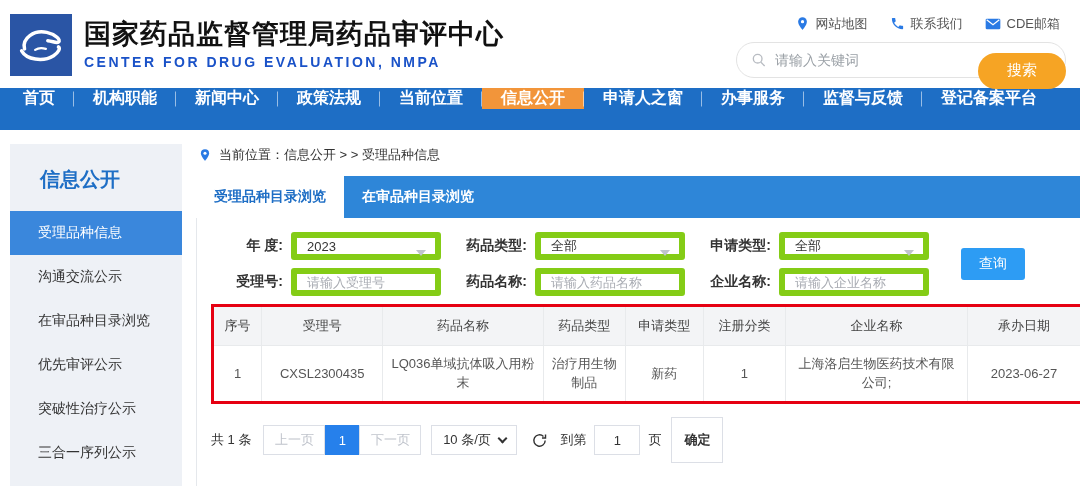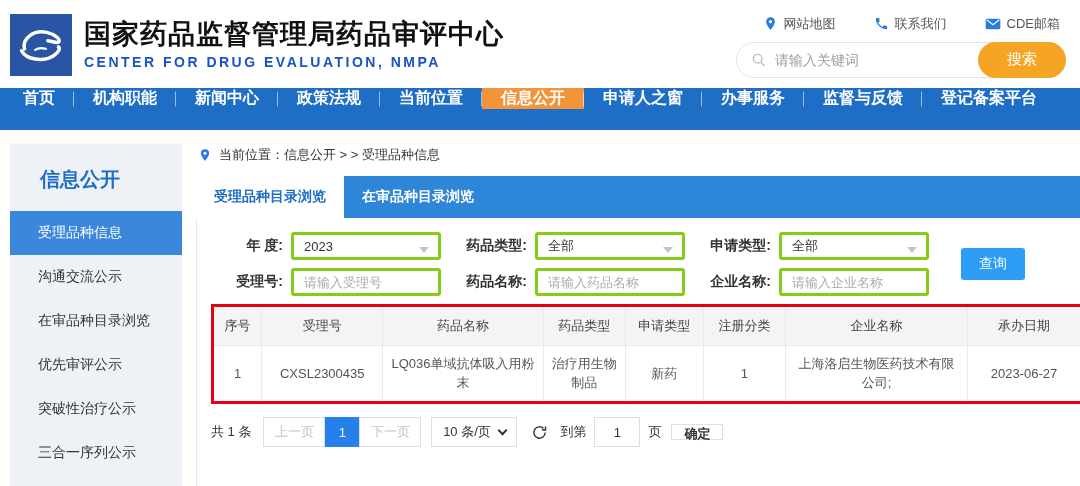--- a/index.html
+++ b/index.html
@@ -6,29 +6,29 @@
   html,body { width:1080px; height:486px; overflow:hidden; background:#fff;
     font-family:"Liberation Sans","DejaVu Sans",sans-serif; }
 
   
   .header { height:88px; display:flex; align-items:center; padding:0 14px 0 10px; background:#fff; }
   .logo { width:62px; height:62px; flex:0 0 62px; margin-top:2px; }
   .title-block { margin-left:12px; }
   .site-title { font-size:27px; font-weight:bold; color:#111; letter-spacing:1px; line-height:1.25; }
   .site-subtitle { font-size:14px; font-weight:bold; color:#1a52c8; letter-spacing:2.5px; margin-top:3px; }
   .header-right { margin-left:auto; display:flex; flex-direction:column; align-items:flex-end; gap:9px; padding-top:4px; }
-  .quick-links { display:flex; gap:38px; margin-right:6px; }
+  .quick-links { display:flex; gap:22px; margin-right:6px; }
   .quick-link { display:flex; align-items:center; gap:6px; font-size:13px; color:#555; cursor:pointer; }
   .quick-link svg { display:block; }
   .search-wrap { position:relative; width:330px; height:36px; }
   .search-box { width:100%; height:36px; border:1px solid #e3e3e3; border-radius:18px; background:#fff;
     display:flex; align-items:center; padding:0 100px 0 14px; }
   .search-box input { border:none; outline:none; flex:1; font-size:14px; color:#333; margin-left:8px; background:transparent; font-family:inherit; }
   .search-box input::placeholder { color:#9aa0a6; }
-  .search-btn { position:absolute; right:0; top:0; width:88px; height:36px; border:none; border-radius:18px;
+  .search-btn { position:absolute; right:0; top:11px; width:88px; height:36px; border:none; border-radius:18px;
     background:#f6a424; color:#fff; font-size:15px; cursor:pointer; font-family:inherit; }
 
   
   .nav { height:42px; background:#1e6ec5; display:flex; align-items:flex-start; padding-left:4px; }
   .nav-item { position:relative; display:flex; align-items:center; padding:0 19px; color:#fff;
     font-size:16px; font-weight:bold; cursor:pointer; white-space:nowrap; }
   .nav-item:not(:last-child)::after { content:""; position:absolute; right:0; top:50%; transform:translateY(-50%);
     width:1px; height:15px; background:rgba(255,255,255,.55); }
   .nav-item.active { background:#f2953a; }
 
@@ -44,21 +44,21 @@
   .tabbar { display:flex; background:#2e86d8; height:42px; }
   .tab { display:flex; align-items:center; justify-content:center; width:148px; color:#fff; font-size:14px;
     font-weight:bold; cursor:pointer; }
   .tab.active { background:#fff; color:#1e6ec5; }
   .panel { border:1px solid #e5e8ec; border-top:none; background:#fff; flex:1; padding:14px 14px 10px 14px; }
 
   
   .filters { position:relative; padding-right:140px; }
   .f-row { display:flex; align-items:center; margin-bottom:8px; }
   .f-label { width:72px; text-align:right; font-size:14px; color:#333; font-weight:bold; margin-right:8px; white-space:nowrap; }
-  .f-field { width:150px; height:28px; border:3px solid #84cc16; border-radius:3px; background:#fff;
+  .f-field { width:150px; height:28px; border:6px solid #84cc16; border-radius:3px; background:#fff;
     display:flex; align-items:center; padding:0 10px; font-size:13px; color:#333; position:relative; margin-right:14px; }
   .f-field .caret { position:absolute; right:9px; top:12px; width:0; height:0;
     border-left:5px solid transparent; border-right:5px solid transparent; border-top:6px solid #c0c4cc; }
   .f-field input { border:none; outline:none; width:100%; font-size:13px; color:#333; background:transparent; font-family:inherit; }
   .f-field input::placeholder { color:#a8abb2; }
   .query-btn { position:absolute; right:58px; top:50%; transform:translateY(-50%); width:64px; height:32px;
     background:#2d9cf4; color:#fff; border:none; border-radius:3px; font-size:14px; cursor:pointer; font-family:inherit; }
 
   
   .table-wrap { border:3px solid #e60012; margin-top:8px; }
@@ -76,21 +76,21 @@
   .pg-btn { height:30px; display:flex; align-items:center; justify-content:center; border:1px solid #dcdfe6;
     background:#fff; font-size:13px; cursor:default; }
   .pg-prev,.pg-next { width:62px; color:#c0c4cc; }
   .pg-cur { width:34px; background:#2680eb; border-color:#2680eb; color:#fff; cursor:pointer; }
   .pg-size { width:86px; margin-left:10px; color:#333; gap:8px; cursor:pointer; }
   .chev-v { width:7px; height:7px; border-right:2px solid #333; border-bottom:2px solid #333;
     transform:rotate(45deg); margin-top:-4px; }
   .refresh { margin:0 12px 0 14px; display:flex; align-items:center; cursor:pointer; }
   .goto-input { width:46px; height:30px; border:1px solid #dcdfe6; text-align:center; font-size:13px;
     color:#333; margin:0 8px; outline:none; font-family:inherit; }
-  .confirm-btn { height:16px; padding:0 12px; border:1px solid #dcdfe6; background:#fff; font-size:13px;
+  .confirm-btn { height:46px; padding:0 12px; border:1px solid #dcdfe6; background:#fff; font-size:13px;
     font-weight:bold; color:#333; margin-left:10px; cursor:pointer; font-family:inherit; }
 </style>
 </head>
 <body>
 
 <div class="header">
   <svg class="logo" viewBox="0 0 64 64">
     <rect width="64" height="64" fill="#2a55a5"></rect>
     <path d="M15 36c-3-11 10-20 23-17 9 2 15 8 12 10-2 1.5-6-1-11-1.5" stroke="#fff" stroke-width="3.6" fill="none" stroke-linecap="round"></path>
     <path d="M12 38c5 9 22 12 33 5 5.5-3.5 7-7.5 5-9" stroke="#fff" stroke-width="3.6" fill="none" stroke-linecap="round"></path>

